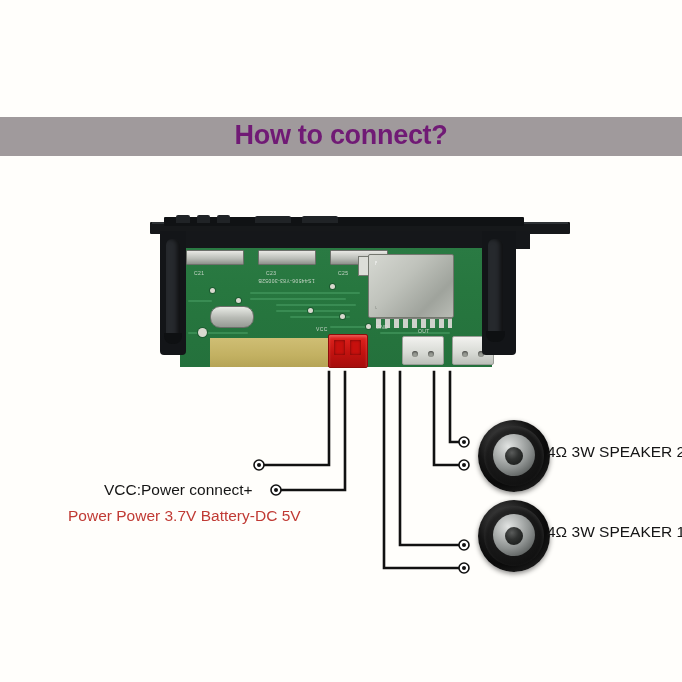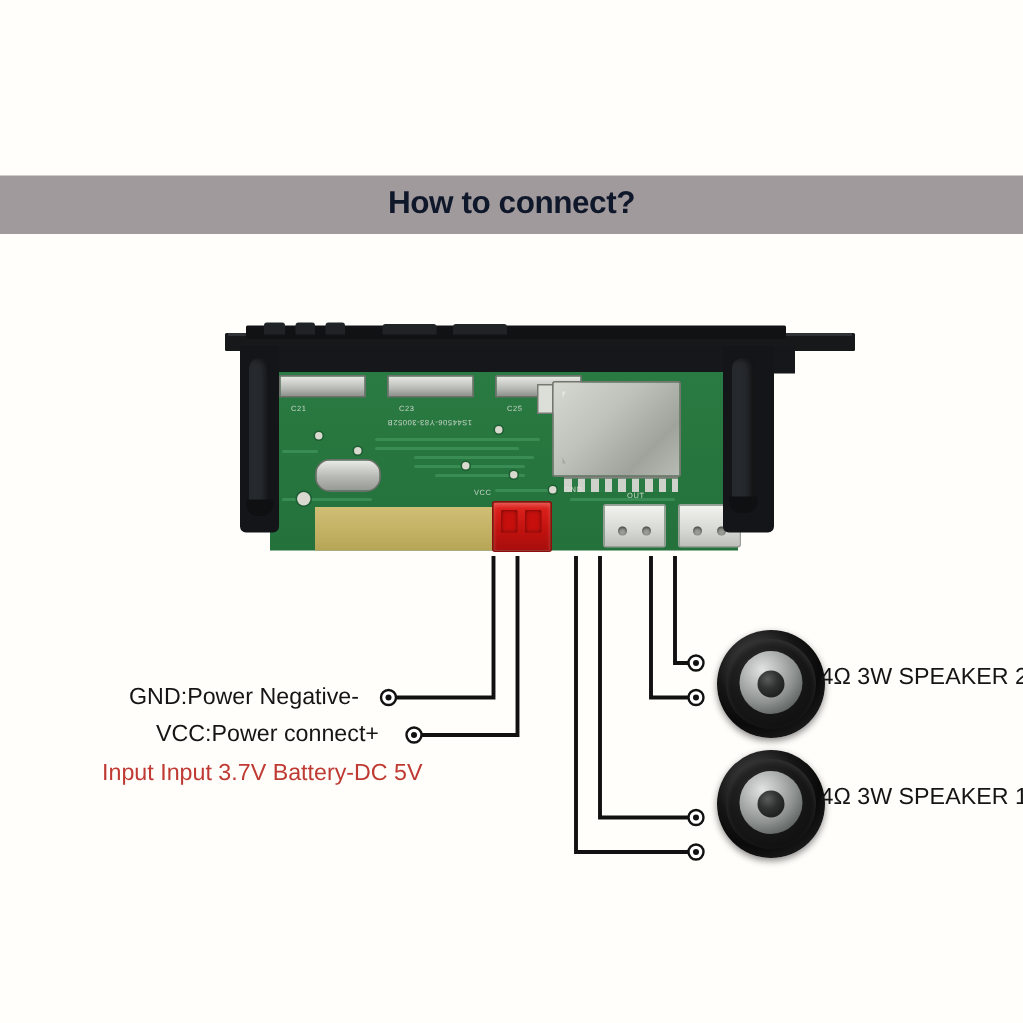--- a/index.html
+++ b/index.html
@@ -22,23 +22,23 @@
     left: 0;
     top: 117px;
     width: 682px;
     height: 39px;
     background: #a09a9c;
     display: flex;
     align-items: center;
     justify-content: center;
   }
   #header-title {
-    font-size: 21px;
+    font-size: 27px;
     font-weight: 600;
-    color: #0f172a;
+    color: #701a75;
     letter-spacing: -0.3px;
     line-height: 1;
     transform: translateY(-1px);
   }
 
   
   #board-assembly {
     position: absolute;
     left: 150px;
     top: 203px;
@@ -496,19 +496,18 @@
     <div class="ring"></div>
     <div class="cone"></div>
     <div class="dome"></div>
   </div>
   <div class="speaker" id="speaker-1">
     <div class="ring"></div>
     <div class="cone"></div>
     <div class="dome"></div>
   </div>
 
-  <div class="lbl" id="label-gnd">GND:Power Negative-</div>
   <div class="lbl" id="label-vcc">VCC:Power connect+</div>
-  <div class="lbl" id="label-input">Input Input 3.7V Battery-DC 5V</div>
+  <div class="lbl" id="label-input">Power Power 3.7V Battery-DC 5V</div>
   <div class="lbl" id="label-spk2">4Ω 3W SPEAKER 2</div>
   <div class="lbl" id="label-spk1">4Ω 3W SPEAKER 1</div>
 
 </div>
 
 </body></html>

